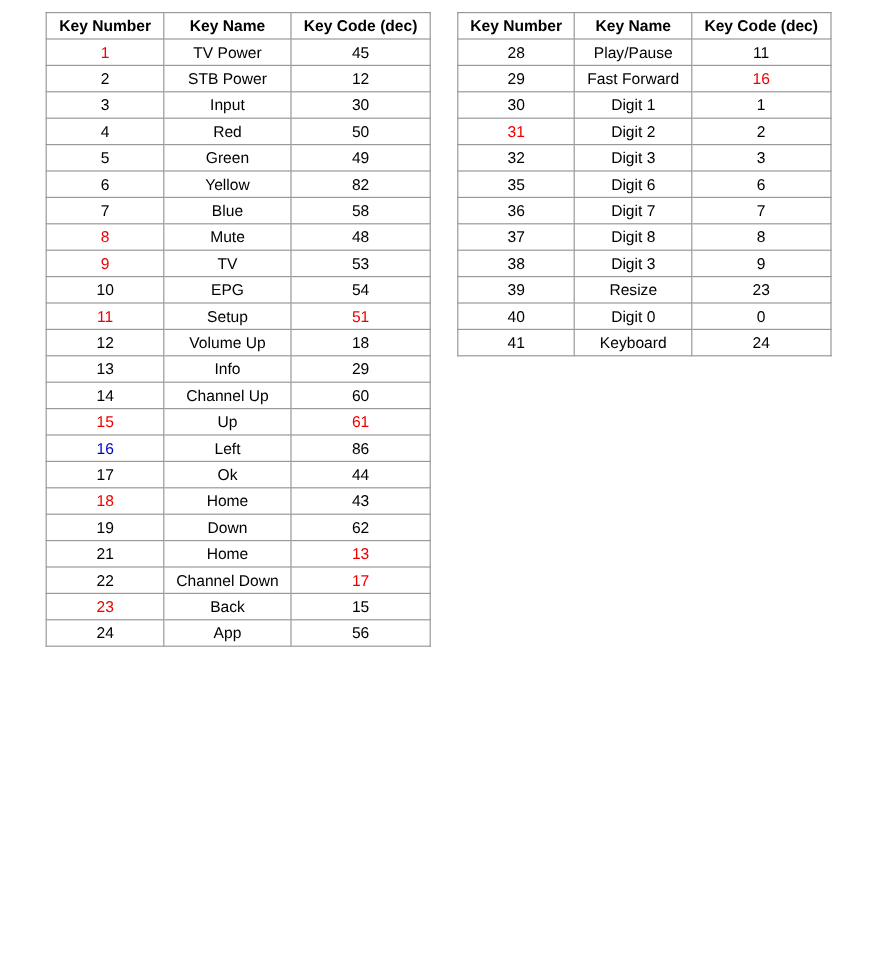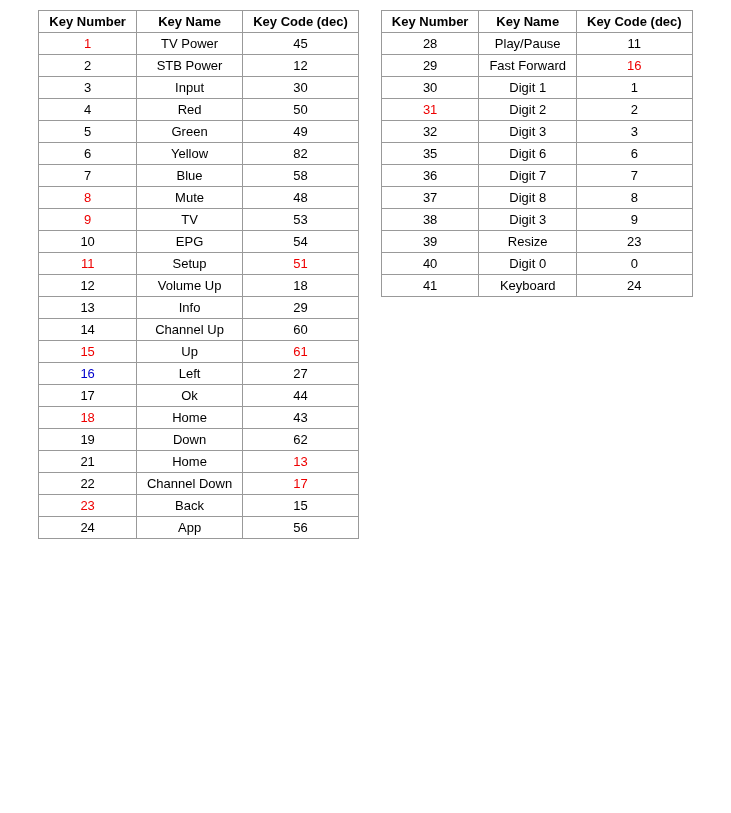--- a/index.html
+++ b/index.html
@@ -124,21 +124,21 @@
           <td>60</td>
         </tr>
         <tr>
           <td class="red">15</td>
           <td>Up</td>
           <td class="red">61</td>
         </tr>
         <tr>
           <td class="blue">16</td>
           <td>Left</td>
-          <td>27</td>
+          <td>86</td>
         </tr>
         <tr>
           <td>17</td>
           <td>Ok</td>
           <td>44</td>
         </tr>
         <tr>
           <td class="red">18</td>
           <td>Home</td>
           <td>43</td>

